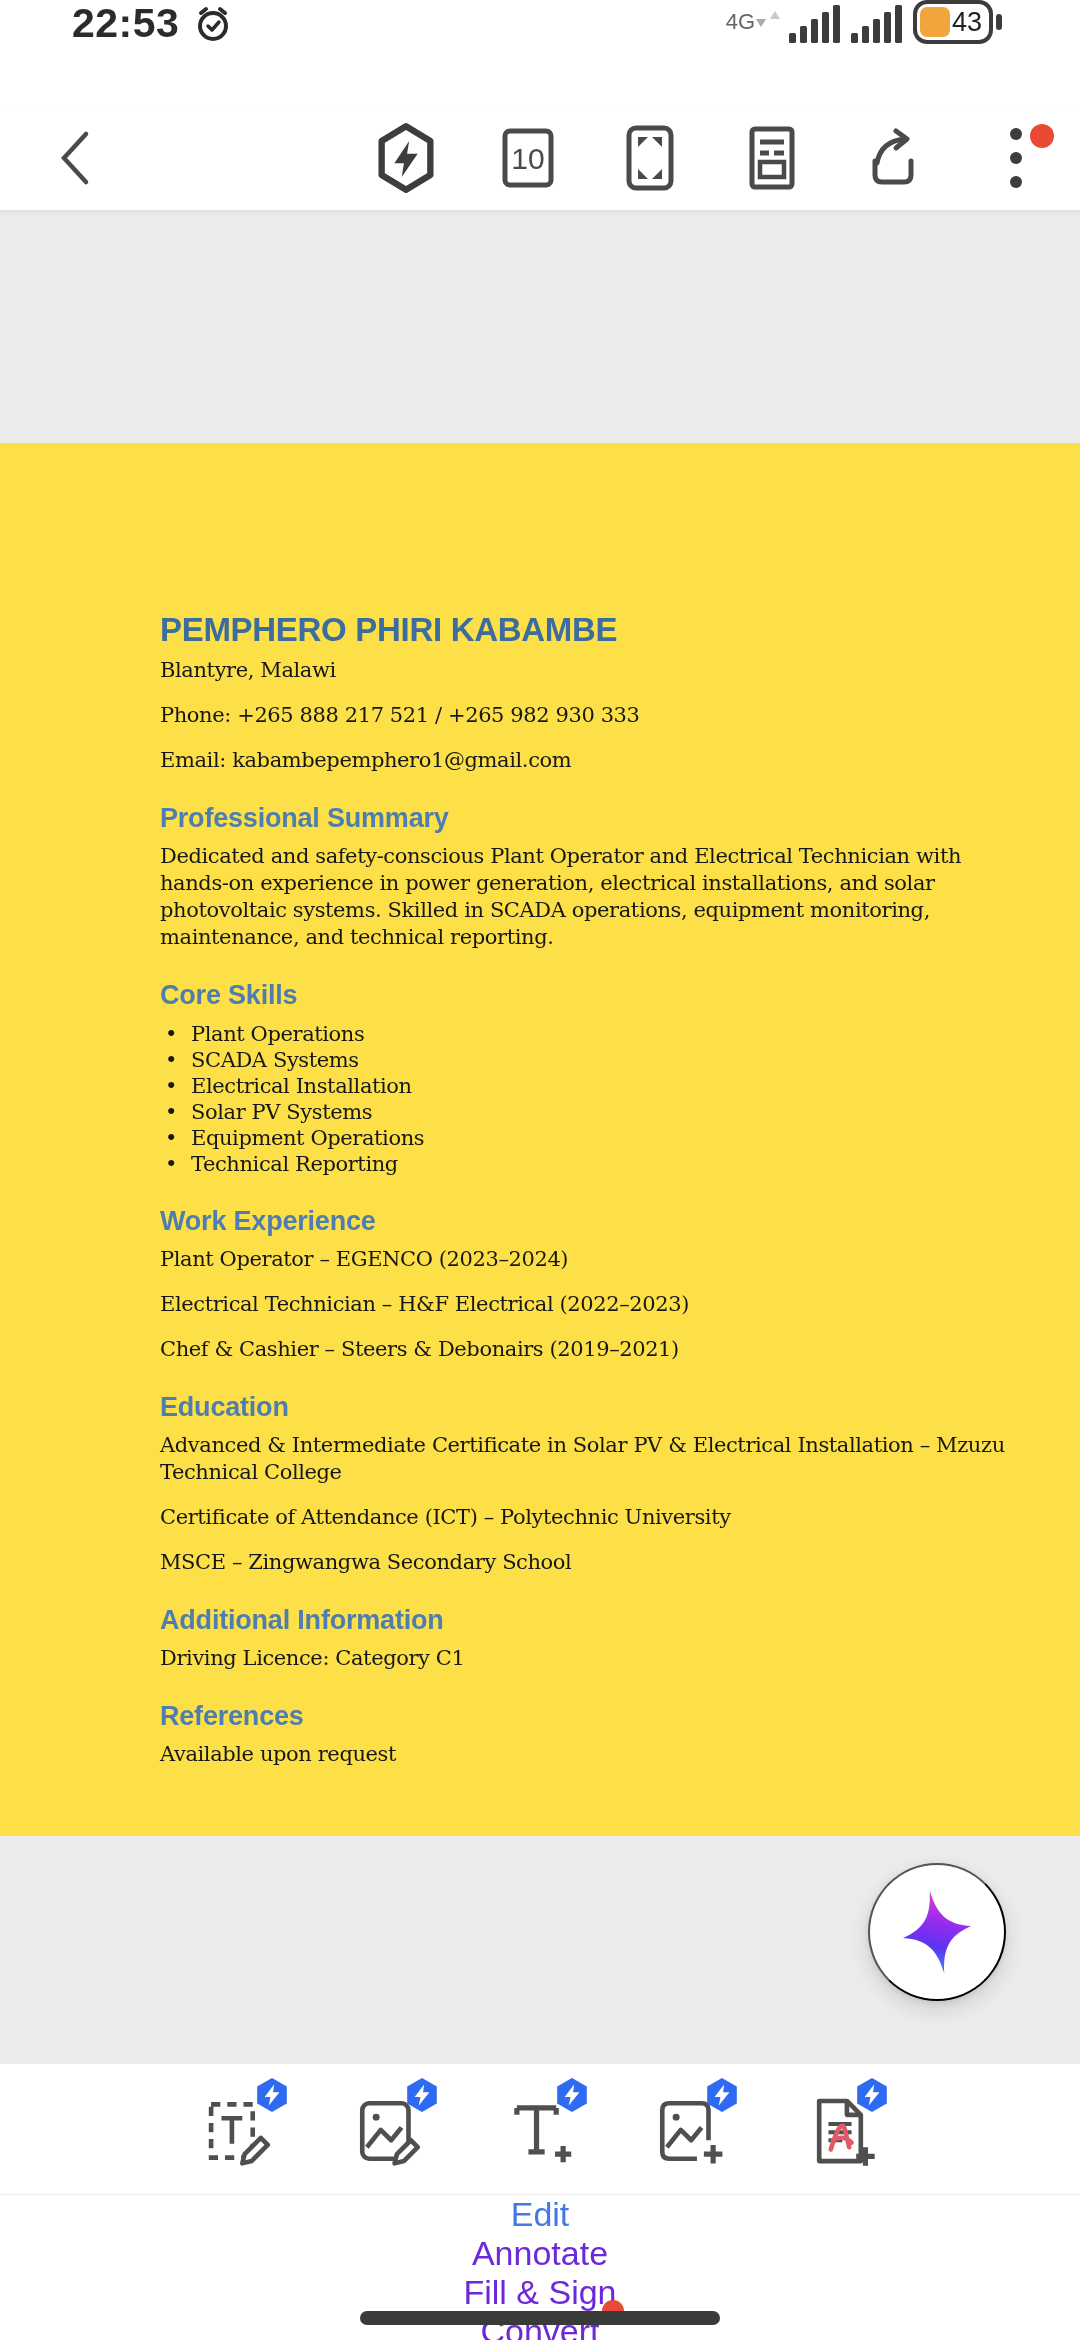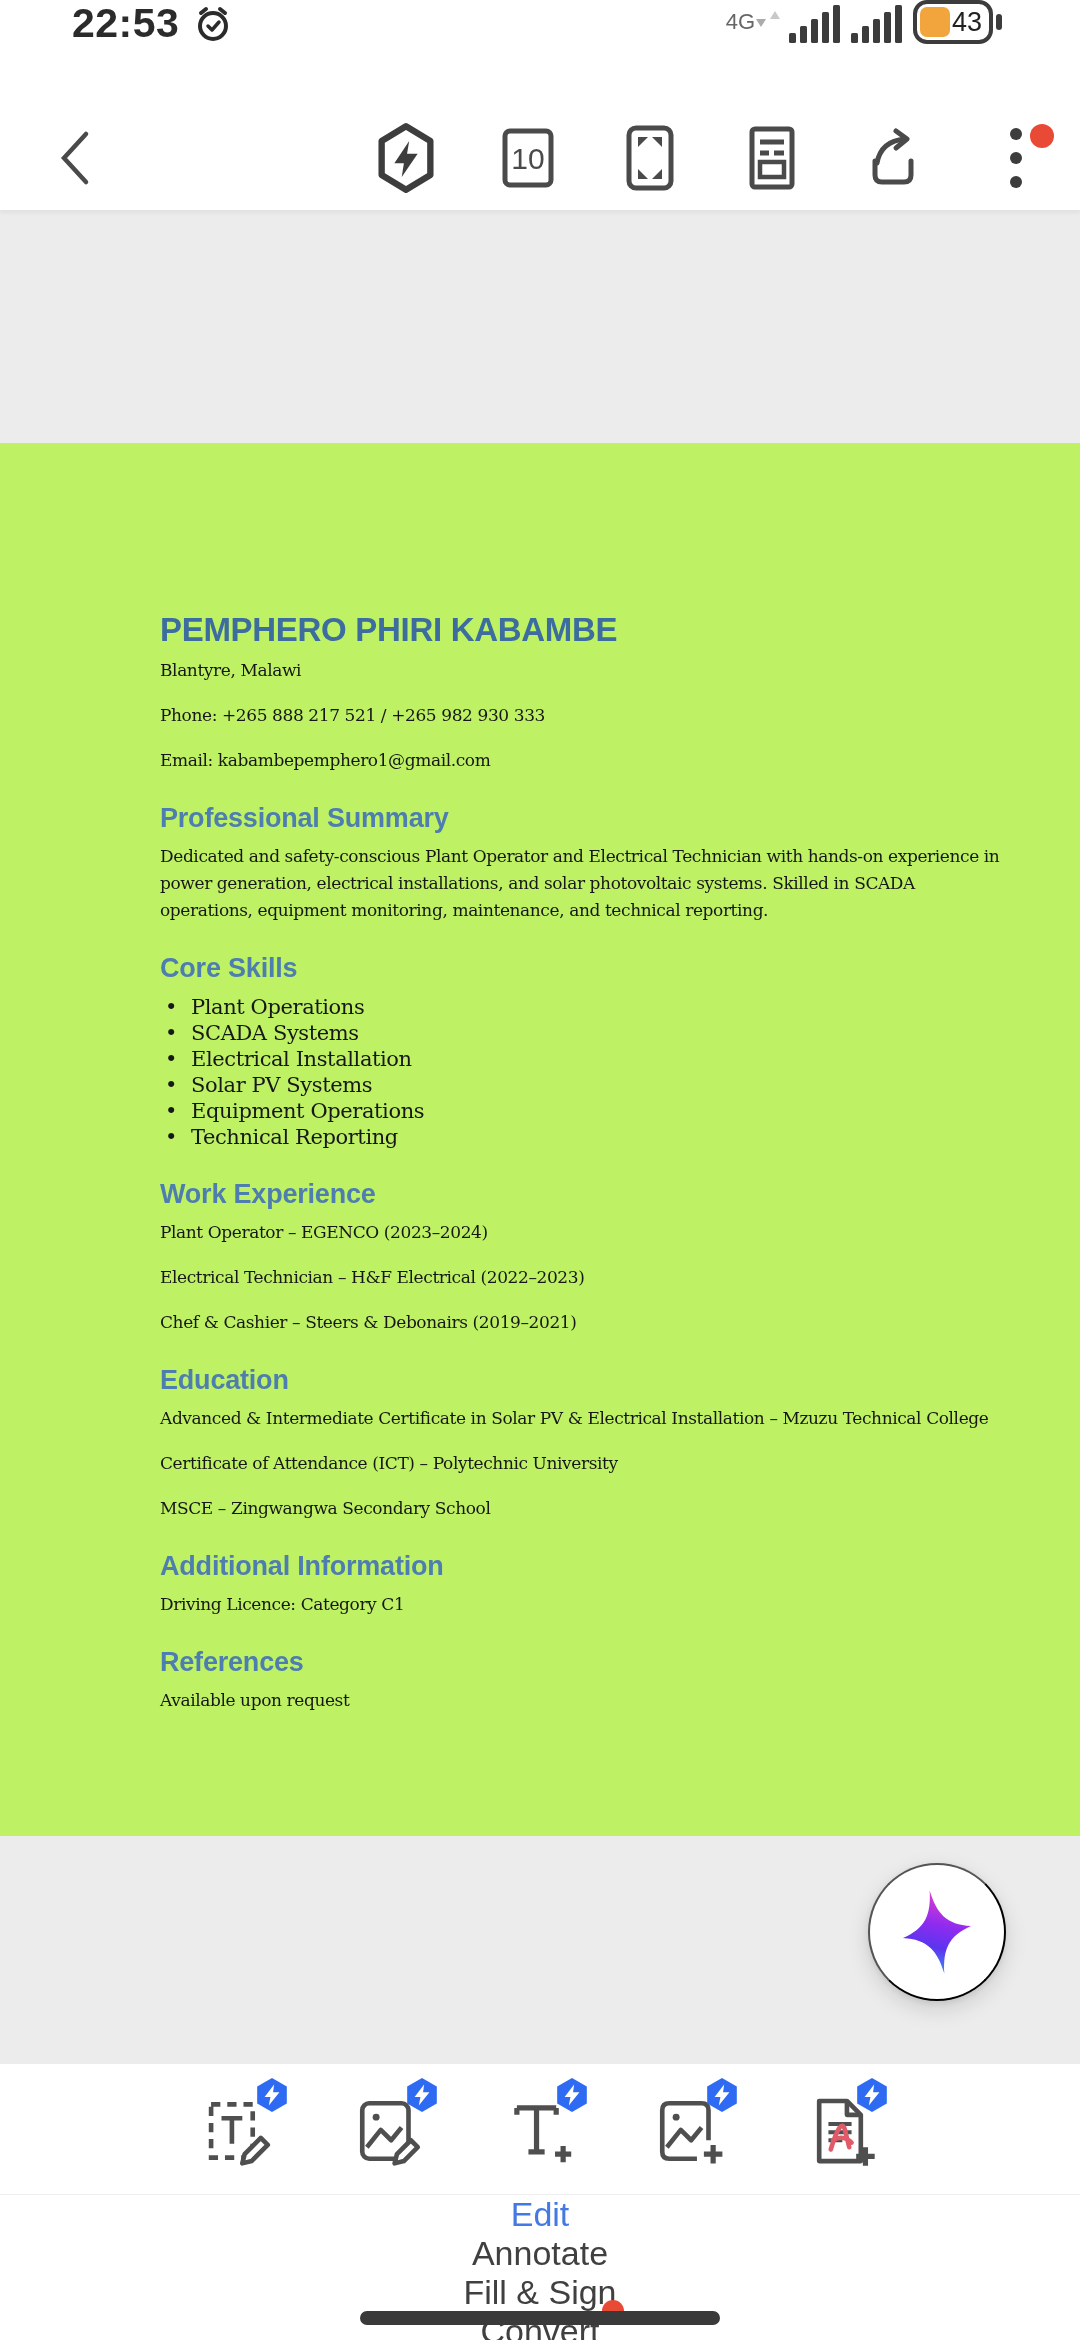--- a/index.html
+++ b/index.html
@@ -23,43 +23,43 @@
   
   .toolbar{position:absolute;top:105px;left:0;right:0;height:106px;background:#fff;display:flex;align-items:center;
            padding:0 28px 0 40px;box-sizing:border-box;border-bottom:1px solid #e3e3e3;box-shadow:0 2px 4px rgba(0,0,0,.05);z-index:5;}
   .tb-back{width:72px;height:72px;display:flex;align-items:center;justify-content:center;}
   .tb-group{margin-left:auto;display:flex;align-items:center;gap:50px;}
   .tb-btn{width:72px;height:72px;display:flex;align-items:center;justify-content:center;position:relative;background:none;border:none;padding:0;}
   .tb-dot{position:absolute;top:2px;right:-2px;width:24px;height:24px;border-radius:50%;background:#e84a35;}
 
   
   .viewer{position:absolute;top:211px;left:0;right:0;height:1853px;background:#ececec;}
-  .page{position:absolute;top:232px;left:0;width:1080px;height:1393px;background:#bef264;
+  .page{position:absolute;top:232px;left:0;width:1080px;height:1393px;background:#fde047;
         box-sizing:border-box;padding:167px 70px 0 160px;font-family:"DejaVu Serif",serif;color:#171717;}
   .doc-name{font-family:"Liberation Sans",sans-serif;font-size:33px;font-weight:700;color:#3d6d9e;letter-spacing:-.3px;line-height:40px;}
-  .doc-p{margin:18px 0 0 0;font-size:17px;line-height:27px;letter-spacing:-.4px;}
+  .doc-p{margin:18px 0 0 0;font-size:21px;line-height:27px;letter-spacing:-.4px;}
   .doc-p.tight{margin-top:7px;}
   .sec{margin:0;}
   .sec-h{font-family:Liberation Sans, sans-serif;font-size:27px;font-weight:700;color:#4e7daf;margin:27px 0 0 0;line-height:34px;letter-spacing:-.2px;}
   .sec-b .doc-p:first-child{margin-top:8px;}
   .doc-ul{list-style:none;margin:9px 0 0 0;padding:0;}
   .doc-li{position:relative;font-size:21px;line-height:26px;letter-spacing:-.4px;padding-left:31px;}
   .doc-li::before{content:"•";position:absolute;left:5px;top:0;font-size:21px;color:#171717;}
 
   
   .fab{position:absolute;top:1863px;left:868px;width:138px;height:138px;border-radius:50%;background:#fff;
        box-shadow:0 8px 22px rgba(0,0,0,.13),0 2px 6px rgba(0,0,0,.08);display:flex;align-items:center;justify-content:center;z-index:6;}
 
   
   .bottom-bar{position:absolute;left:0;right:0;top:2064px;height:276px;background:#fff;}
   .tools-row{height:122px;display:flex;align-items:center;justify-content:center;gap:66px;padding-top:6px;}
   .tool{position:relative;width:84px;height:84px;display:flex;align-items:center;justify-content:center;background:none;border:none;padding:0;}
   .tool .badge{position:absolute;top:-12px;right:-8px;}
   .nav-row{display:flex;align-items:center;height:96px;border-top:1px solid #ededed;padding:0 54px;box-sizing:border-box;margin-top:2px;flex-direction:column;}
-  .nav-item{flex:1;text-align:center;position:relative;font-size:34px;color:#404040;background:none;border:none;font-family:"Liberation Sans",sans-serif;padding:0;}
+  .nav-item{flex:1;text-align:center;position:relative;font-size:34px;color:#6d28d9;background:none;border:none;font-family:"Liberation Sans",sans-serif;padding:0;}
   .nav-item.active{color:#4478e3;}
   .nav-dot{position:absolute;top:-12px;margin-left:2px;width:22px;height:22px;border-radius:50%;background:#e84a35;display:inline-block;}
   .gesture-bar{position:absolute;left:50%;transform:translateX(-50%);bottom:15px;width:360px;height:14px;border-radius:8px;background:#3a3a3a;}
 
   svg{display:block;}
 </style>
 </head>
 <body>
 
 <div class="screen">

